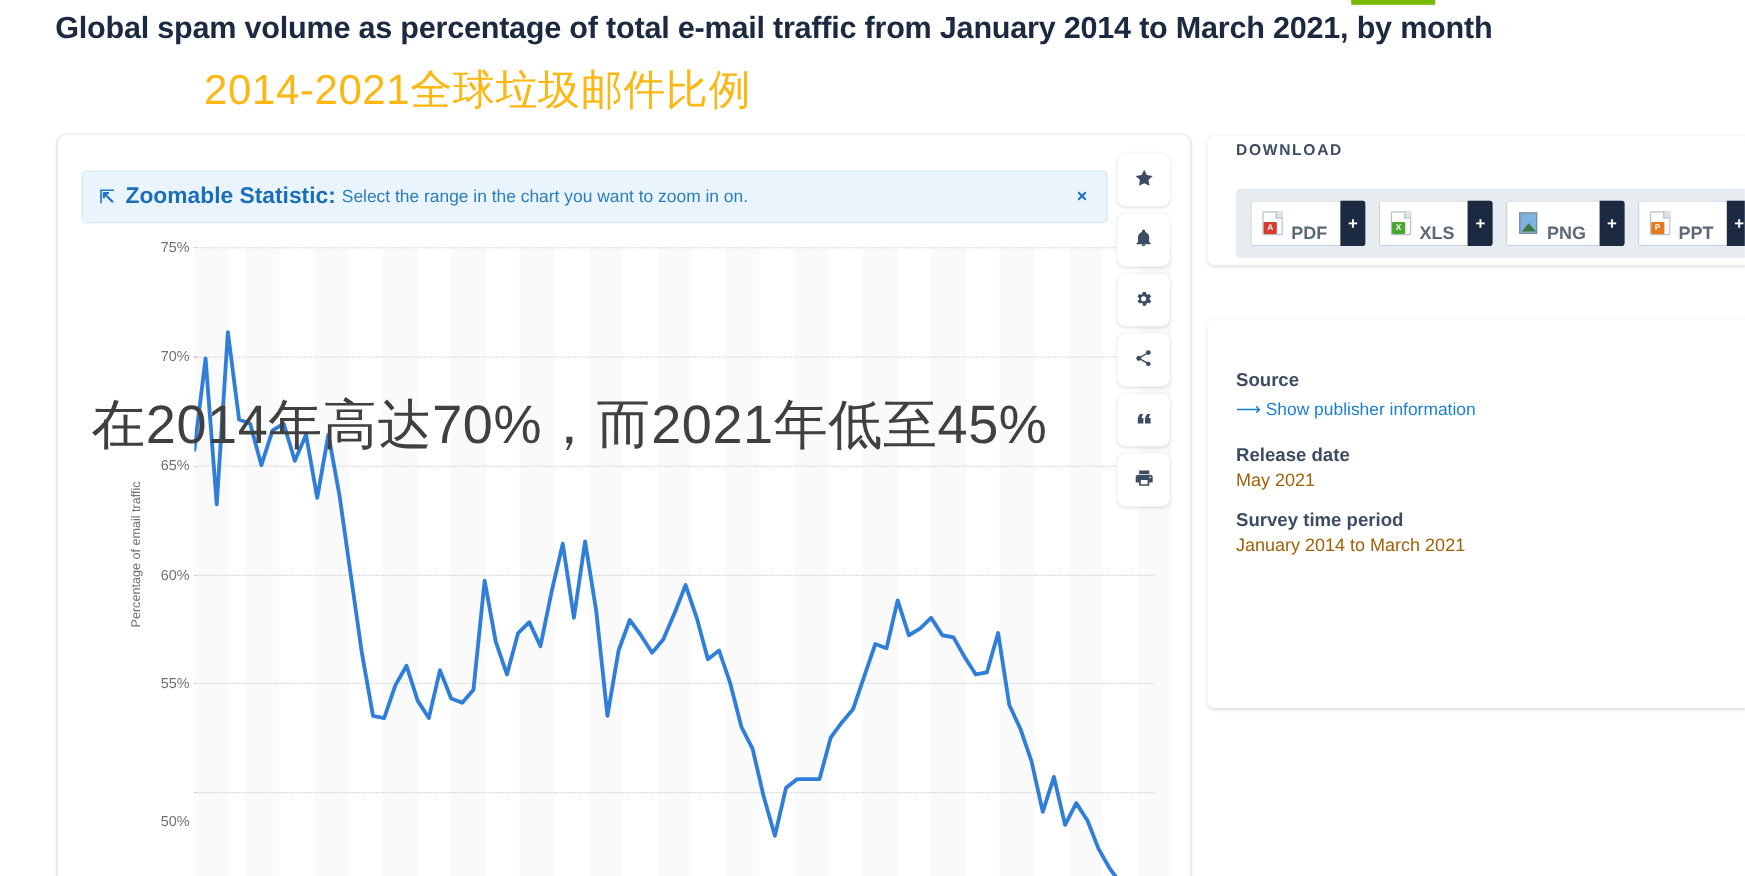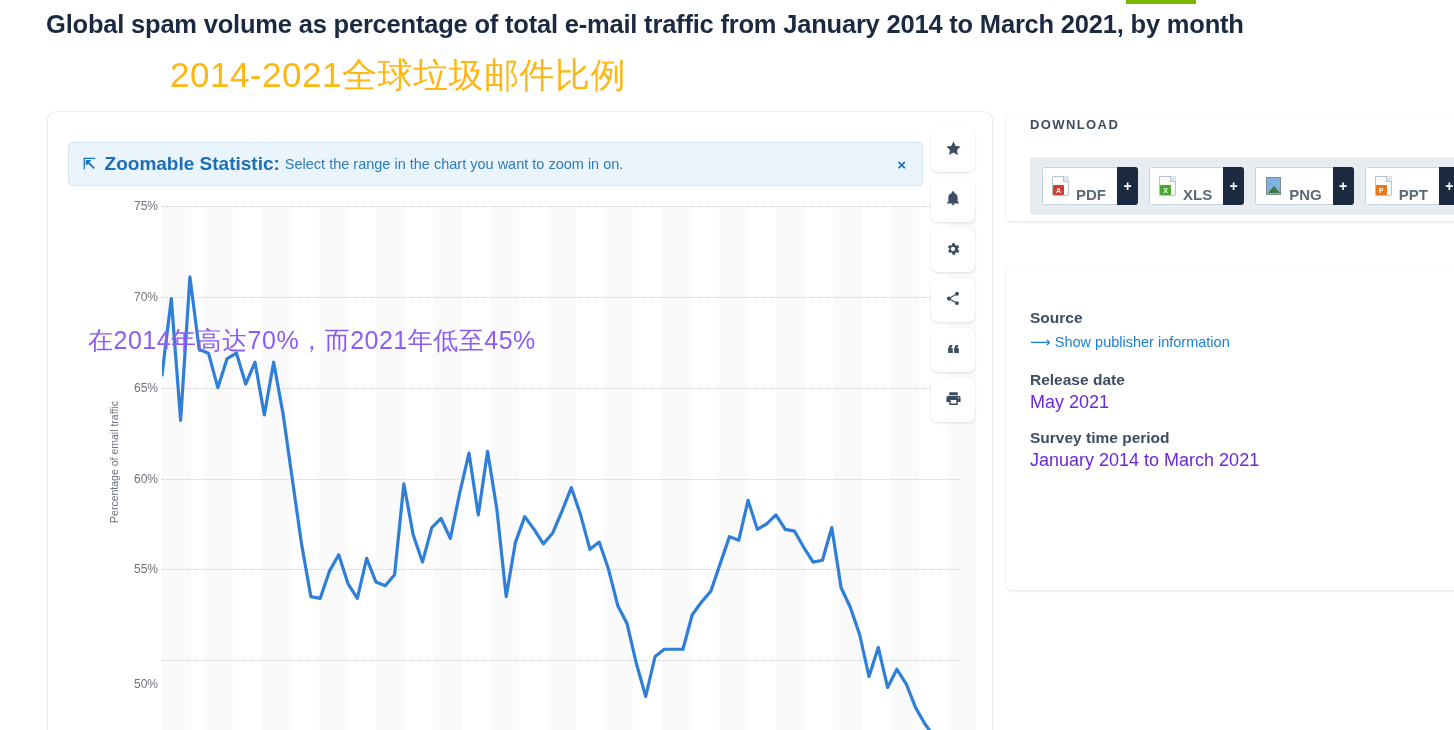--- a/index.html
+++ b/index.html
@@ -69,22 +69,22 @@
   .plotarea {
     position: absolute; left: 114px; top: 0; width: 800px; height: 545px;
   }
   .band { position: absolute; top: 0; height: 545px; background: #fafafa; }
   .gridline {
     position: absolute; left: 0; width: 800px; height: 0;
     border-top: 1px dotted #cfcfcf;
   }
   .plot-svg { position: absolute; left: 0; top: 0; }
   .chart-note-cn {
-    position: absolute; left: 40px; top: 118px;
-    font-size: 25px; color: #8b5cf6; white-space: nowrap;
+    position: absolute; left: 28px; top: 118px;
+    font-size: 45px; color: #404040; white-space: nowrap;
     letter-spacing: 0.5px; z-index: 6;
   }
 
   
   .toolbar { position: absolute; left: 931px; top: 128px; width: 44px; }
   .tb-btn {
     width: 44px; height: 44px; margin-bottom: 6px;
     background: #fff; border-radius: 7px;
     box-shadow: 0 1px 3px rgba(0,0,0,.13);
     display: flex; align-items: center; justify-content: center;
@@ -148,21 +148,21 @@
     position: absolute; left: 1006px; top: 265px;
     width: 460px; height: 325px;
     background: #fff; border-radius: 6px;
     box-shadow: 0 1px 3px rgba(0,0,0,.13);
   }
   .info-inner { position: absolute; left: 24px; top: 32px; right: 18px; margin-top: 12px; }
   .info-h {
     font-size: 15.5px; font-weight: 700; color: #3c4d63;
     margin-bottom: 3px;
   }
-  .info-v { font-size: 18px; color: #6d28d9; }
+  .info-v { font-size: 15px; color: #a16207; }
   .info-group { margin-bottom: 16px; }
   .info-link {
     display: block; font-size: 14.5px; color: #1a7fd4;
     text-decoration: none; line-height: 1.72; cursor: pointer;
   }
   .arrow { margin-right: 4px; }
 </style>
 </head>
 <body>
 

